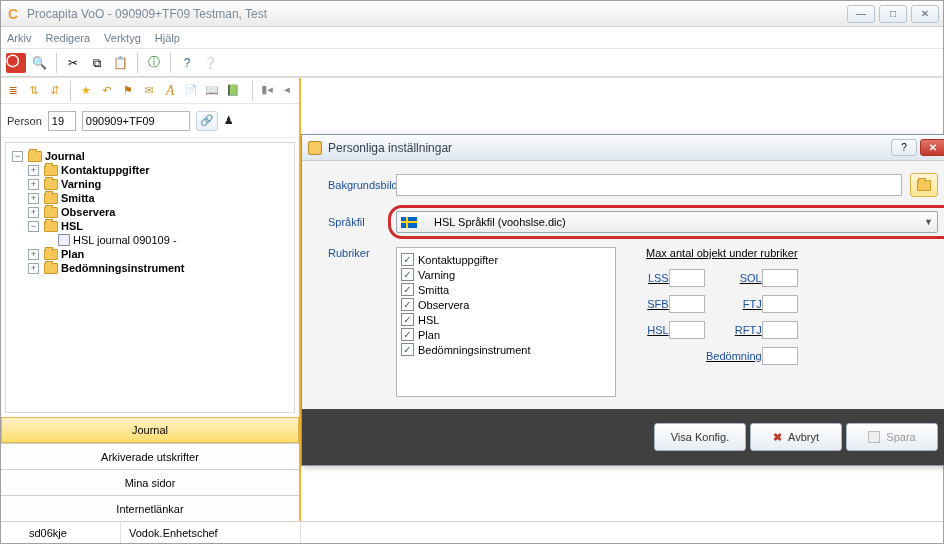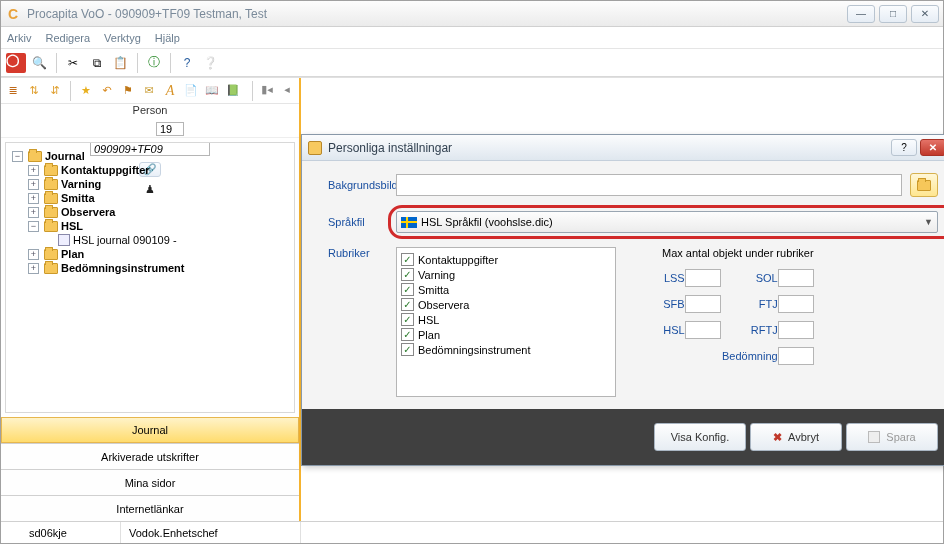--- a/index.html
+++ b/index.html
@@ -21,24 +21,24 @@
 .tb-red { background:#d63a2c; color:#fff; border-radius:2px; width:20px; height:20px; font-weight:bold;}
 .tb-sep { width:1px; height:20px; background:#d0d0d0; margin:0 3px; }
 
 .work { flex:1; display:flex; background:#fff; border-top:1px solid #e0e0e0; position:relative; }
 
 .left-pane { width: 300px; border-right: 2px solid #f5b32f; display:flex; flex-direction:column; background:#fff;}
 .left-toolbar { height:26px; border-bottom:1px solid #e5e5e5; display:flex; align-items:center; padding:0 3px; gap:3px;}
 .lt-btn { width:18px; height:18px; display:flex; align-items:center; justify-content:center; font-size:11px; color:#b08020;}
 .lt-nav { margin-left:auto; display:flex; gap:2px; }
 
-.person-row { height: 34px; display:flex; align-items:center; padding:0 6px; gap:6px; border-bottom:1px solid #eee;flex-direction:column;}
+.person-row { height: 34px; display:flex; align-items:center; padding:0 6px; gap:6px; border-bottom:1px solid #eee;}
 .person-row label { color:#333; }
 .person-input { height:20px; border:1px solid #b5b5b5; background:#fff; padding:0 3px; font-size:11px;}
-.pi-small{ width:28px;margin-left:40px; } .pi-med{ width:120px;font-style:italic; }
+.pi-small{ width:28px; } .pi-med{ width:108px; }
 .icon-btn-sm{ width:22px; height:20px; border:1px solid #c8d4e2; border-radius:3px; background:linear-gradient(#fbfdff,#e8eff7); display:flex; align-items:center; justify-content:center; font-size:11px;}
 
 .tree { flex:1; padding:6px 4px; overflow:auto; border:1px solid #d8d8d8; margin:4px;}
 .tree ul { list-style:none; padding-left: 16px; }
 .tree > ul { padding-left: 2px; }
 .tree li { padding: 1px 0; white-space:nowrap; display:flex; align-items:center; gap:3px;}
 .tree .exp { width:11px; height:11px; border:1px solid #9aa6b2; display:inline-flex; align-items:center; justify-content:center; font-size:9px; line-height:1; color:#556; background:#fff; margin-right:2px;}
 .folder-icon { width:14px; height:11px; background:#f6c75a; border:1px solid #cc9a2a; border-radius:1px; display:inline-block; position:relative;}
 .folder-icon::before{ content:''; position:absolute; top:-3px; left:0; width:6px; height:3px; background:#f6c75a; border:1px solid #cc9a2a; border-bottom:none; border-radius:1px 1px 0 0;}
 .doc-icon { width:12px; height:12px; background:#eef; border:1px solid #88a; display:inline-block;}
@@ -61,33 +61,33 @@
 .dlg-win-btn{ width:26px; height:17px; border:1px solid #b8c4d0; border-radius:3px; background:linear-gradient(#fafcfe,#e6edf5); display:flex; align-items:center; justify-content:center; font-size:10px;}
 .dlg-close{ background:linear-gradient(#e57368,#c0392b); color:#fff; border-color:#a83226; font-weight:bold;}
 
 .dlg-body{ padding:12px 14px; background:#f4f4f4;}
 .form-row{ display:flex; align-items:center; margin-bottom:14px; }
 .form-label{ width:80px; color:#1a4fa0;padding-left:12px; }
 .bg-input{ flex:1; height:22px; border:1px solid #b5b5b5; background:#fff; padding:0 4px;}
 .folder-btn{ width:28px; height:24px; margin-left:8px; border:1px solid #d6b14e; border-radius:3px; background:linear-gradient(#fff7d8,#ffe690); display:flex; align-items:center; justify-content:center;}
 
 .sprak-wrap{ flex:1; position:relative; }
-.sprak-combo{ height:22px; border:1px solid #9aa6b2; background:linear-gradient(#fdfdfd,#ececec); display:flex; align-items:center; padding:0 4px; gap:4px; border-radius:2px;}
+.sprak-combo{ height:22px; border:1px solid #9aa6b2; background:linear-gradient(#fdfdfd,#ececec); display:flex; align-items:center; padding:0 4px; gap:17px; border-radius:2px;}
 .flag-se{ width:16px; height:11px; background:#0066cc; position:relative; display:inline-block;}
 .flag-se::before{content:''; position:absolute; left:5px; top:0; width:2px; height:100%; background:#ffd200;}
 .flag-se::after{content:''; position:absolute; top:4px; left:0; width:100%; height:2px; background:#ffd200;}
 .combo-arrow{ margin-left:auto; font-size:9px; color:#555;}
 .highlight-ring{ position:absolute; left:-8px; right:-26px; top:-6px; bottom:-6px; border:3px solid #d12b2b; border-radius:14px; pointer-events:none;}
 
 .rubrik-row{ display:flex; align-items:flex-start; }
 .rubrik-box{ width:220px; height:150px; border:1px solid #b5b5b5; background:#fff; padding:4px; margin-left:0;}
 .chk-row{ display:flex; align-items:center; gap:4px; padding:1px 0;}
 .chk{ width:13px; height:13px; border:1px solid #888; background:#fff; display:inline-flex; align-items:center; justify-content:center; font-size:10px; color:#2a7a2a;}
 
-.max-block{ margin-left:46px; }
+.max-block{ margin-left:30px;text-decoration:underline; }
 .max-title{ margin-bottom:10px; }
 .max-grid{ display:grid; grid-template-columns: auto 36px auto 36px; gap:8px 0; align-items:center;}
 .max-grid .lbl{ color:#1a4fa0; text-align:right;}
 .max-in{ width:36px; height:18px; border:1px solid #b5b5b5; background:#fff;}
 
 .dlg-buttons{ display:flex; justify-content:flex-end; gap:4px; padding:14px 14px 14px; align-items:center;}
 .dlg-buttons .spacer{ flex:1; }
 .dlg-btn{ min-width:92px; height:28px; border:1px solid #a9b5c2; border-radius:3px; background:linear-gradient(#fefefe,#e7edf3); display:flex; align-items:center; justify-content:center; gap:6px; font-size:11px; color:#333;}
 .dlg-btn.disabled{ color:#999; }
 .x-red{ color:#c0392b; font-weight:bold;}

